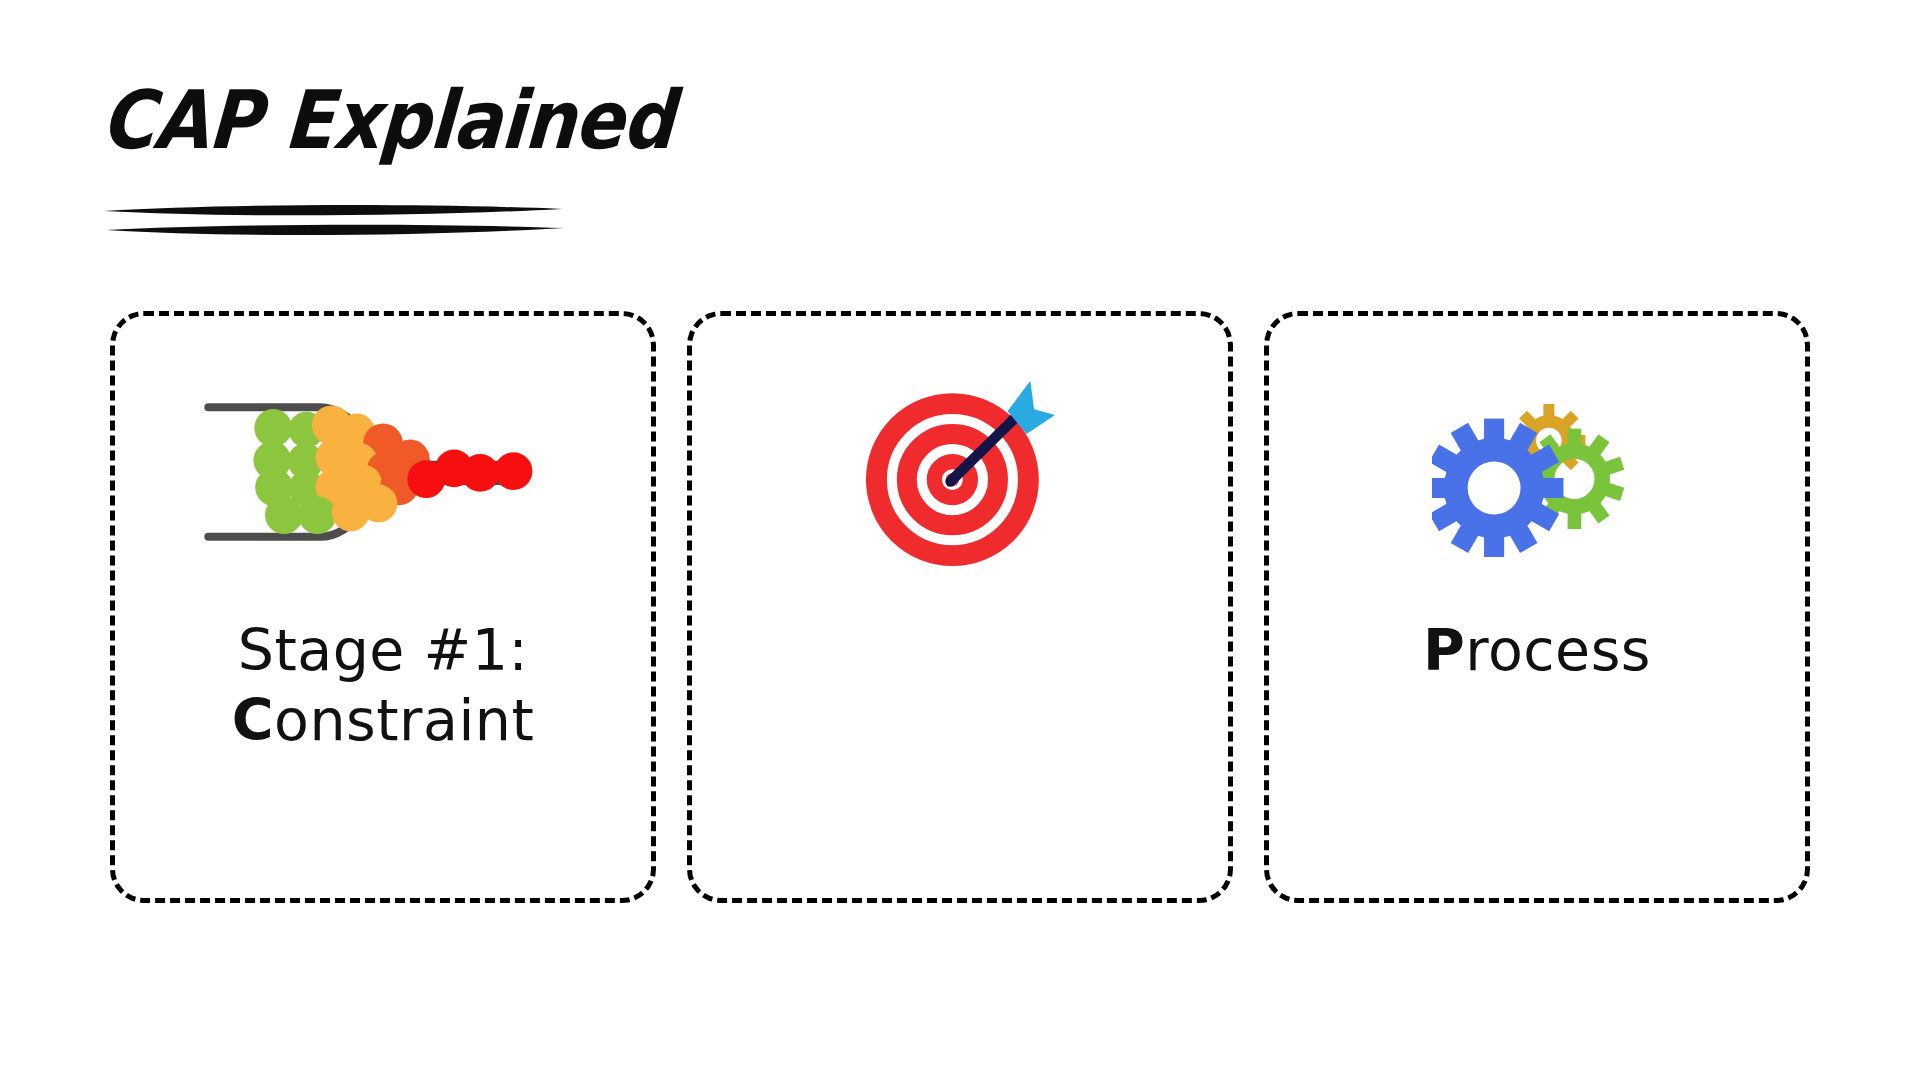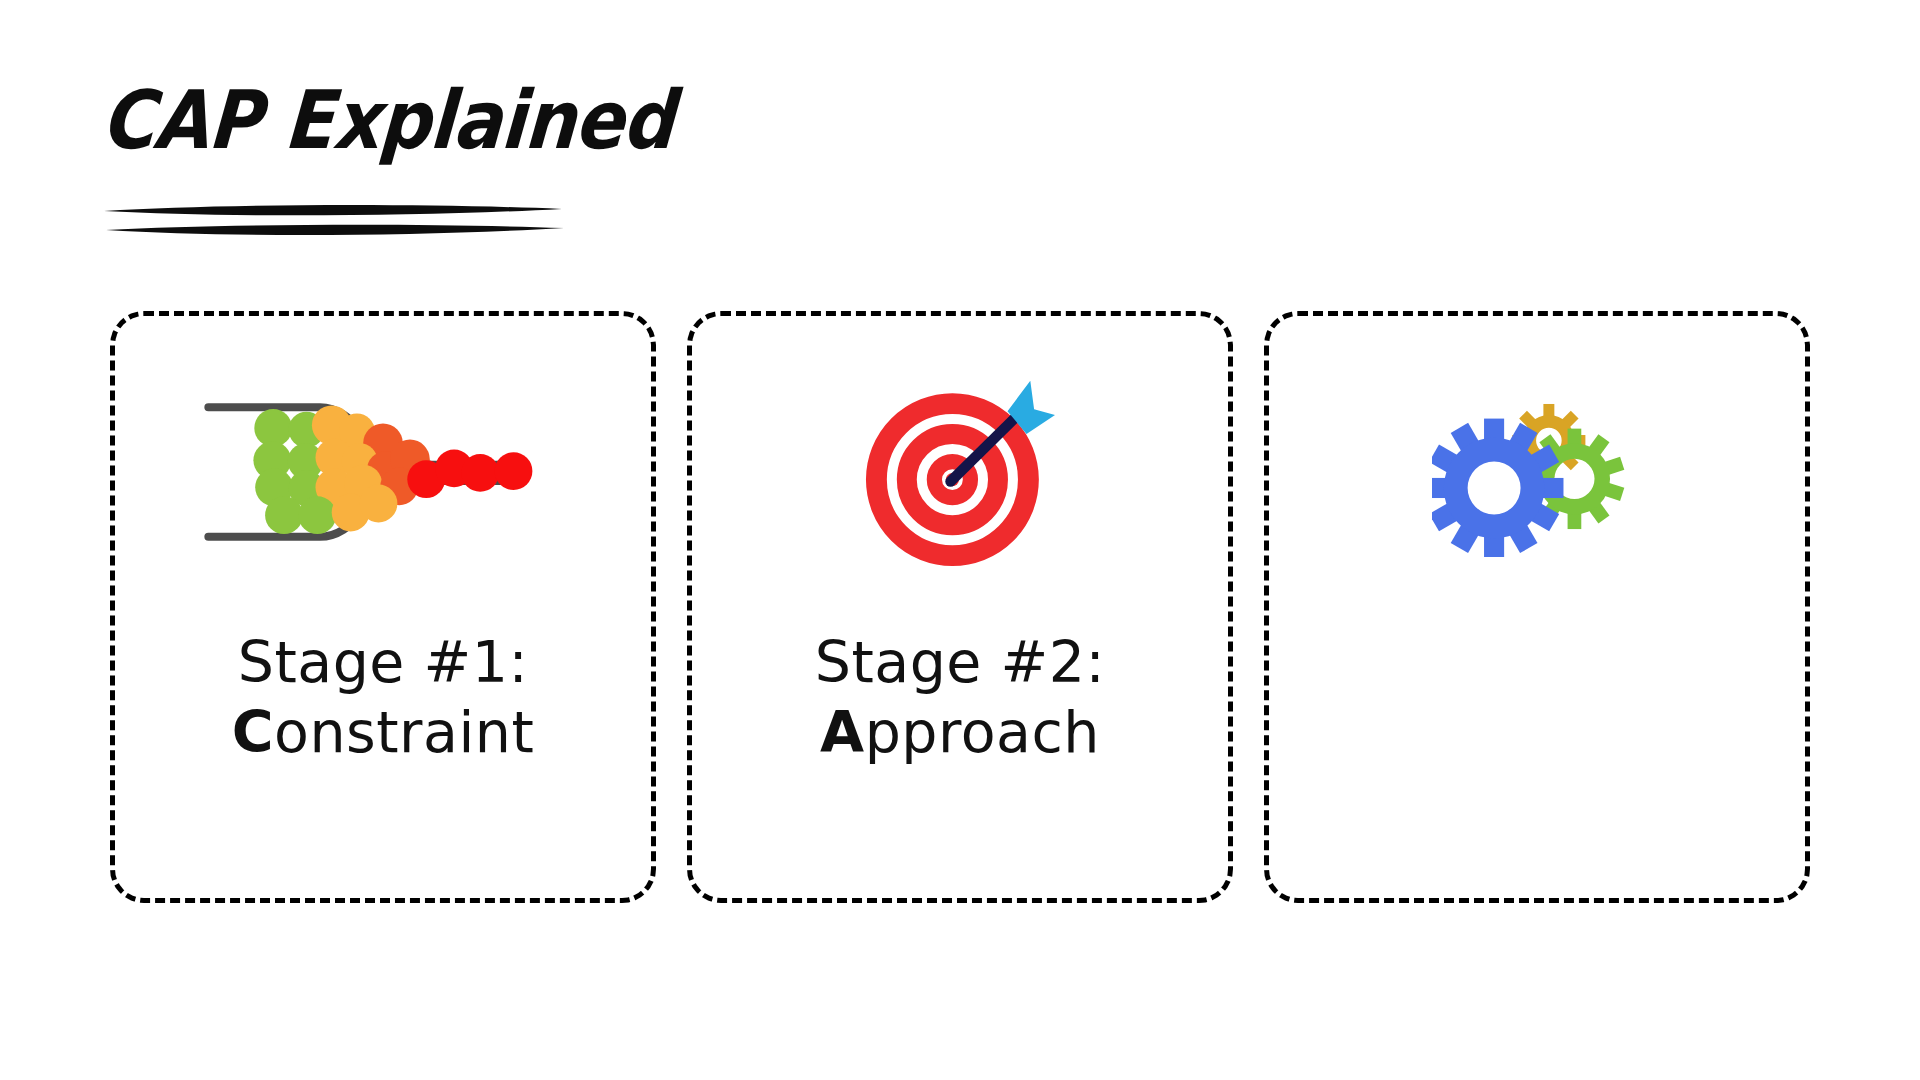--- a/index.html
+++ b/index.html
@@ -86,21 +86,21 @@
     color: #111111;
     letter-spacing: 0.5px;
     font-weight: 400;
     width: 100%;
     padding: 0 10px;
     box-sizing: border-box;
   }
   .card-label .line2 b {
     font-weight: 800;
   }
-  .card-label .line1 { display: block; margin-top: 12px; }
+  .card-label .line1 { display: block; }
   .card-label .line2 { display: block; }
 
   
   svg { display: block; }
 </style>
 </head>
 <body>
 
 <div id="title-block">
   <div id="page-title">CAP Explained</div>
@@ -160,24 +160,20 @@
 
         <circle cx="92" cy="108" r="80" fill="none" stroke="#ef2b2d" stroke-width="22"></circle>
         <circle cx="92" cy="108" r="48" fill="none" stroke="#ef2b2d" stroke-width="21"></circle>
         <circle cx="92" cy="108" r="19" fill="none" stroke="#ef2b2d" stroke-width="16"></circle>
         <circle cx="92" cy="108" r="7" fill="#ef2b2d"></circle>
 
         <line x1="90" y1="110" x2="160" y2="41" stroke="#141449" stroke-width="11" stroke-linecap="round"></line>
 
         <path d="M150 36 L174 4 L178 34 L200 40 L170 60 Z" fill="#29abe2"></path>
       </svg>
-    </div>
-    <div class="card-label">
-      <span class="line1">Stage #2:</span>
-      <span class="line2"><b>A</b><span>pproach</span></span>
     </div>
   </div>
 
   <div class="stage-card">
     <div class="card-icon-wrap">
       <svg width="210" height="170" viewBox="0 0 230 185">
         <defs>
           
         </defs>
 
@@ -230,16 +226,17 @@
               <rect x="-11" y="-76" width="22" height="28" transform="rotate(270)"></rect>
               <rect x="-11" y="-76" width="22" height="28" transform="rotate(300)"></rect>
               <rect x="-11" y="-76" width="22" height="28" transform="rotate(330)"></rect>
             </g>
             <path d="M0 -55 A55 55 0 1 1 0 55 A55 55 0 1 1 0 -55 Z M0 -29 A29 29 0 1 0 0 29 A29 29 0 1 0 0 -29 Z" fill-rule="evenodd"></path>
           </g>
         </g>
       </svg>
     </div>
     <div class="card-label">
+      <span class="line2"><b>P</b><span>rocess</span></span>
     </div>
   </div>
 
 </div>
 
 </body></html>

